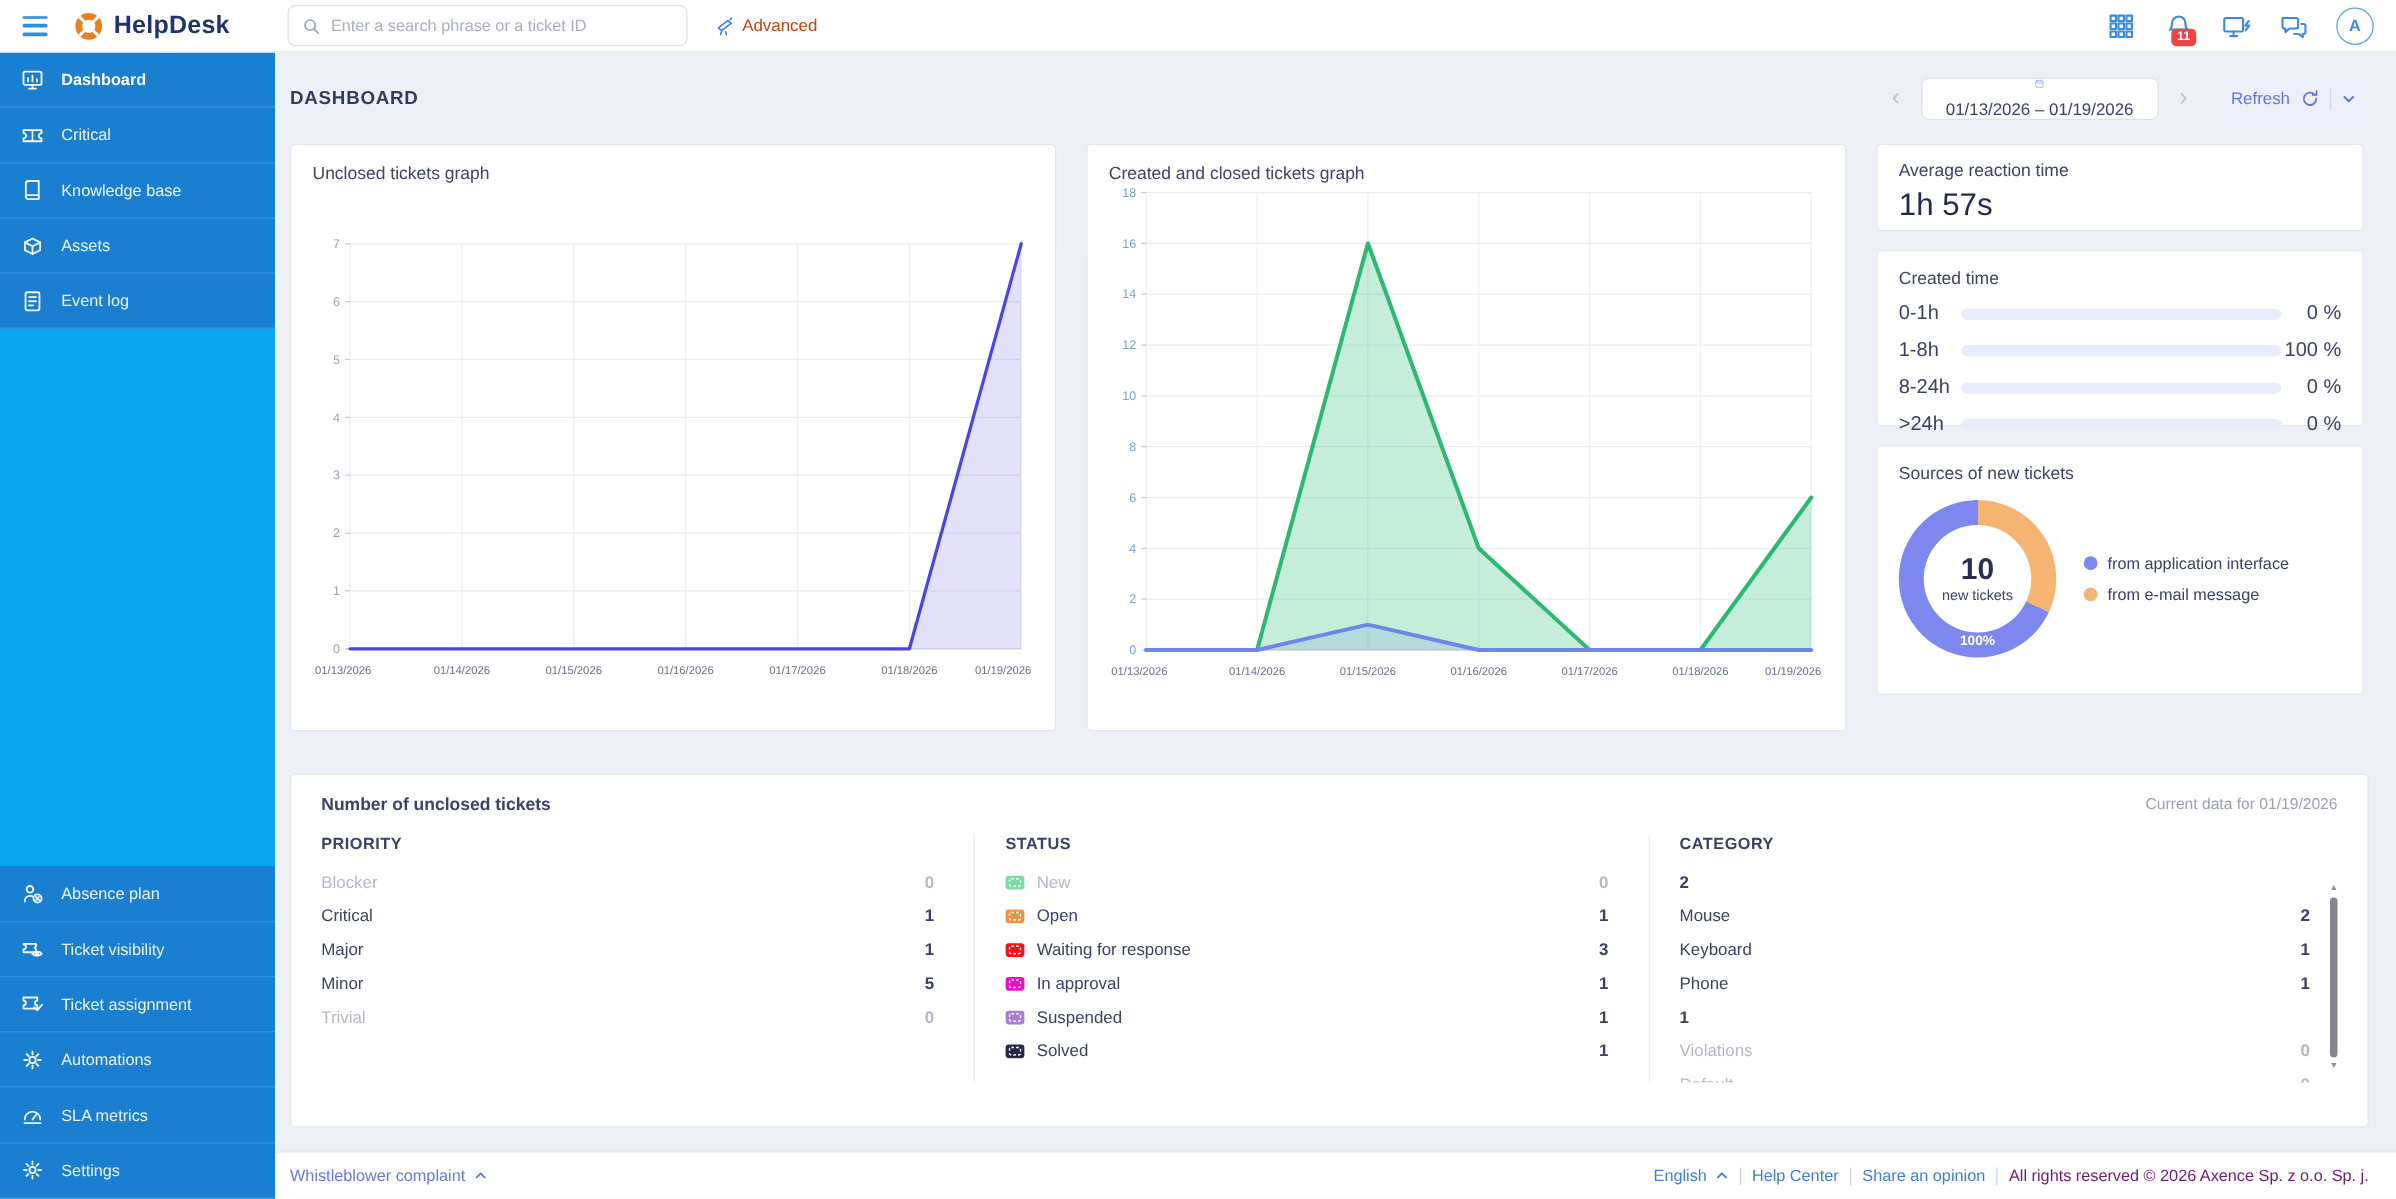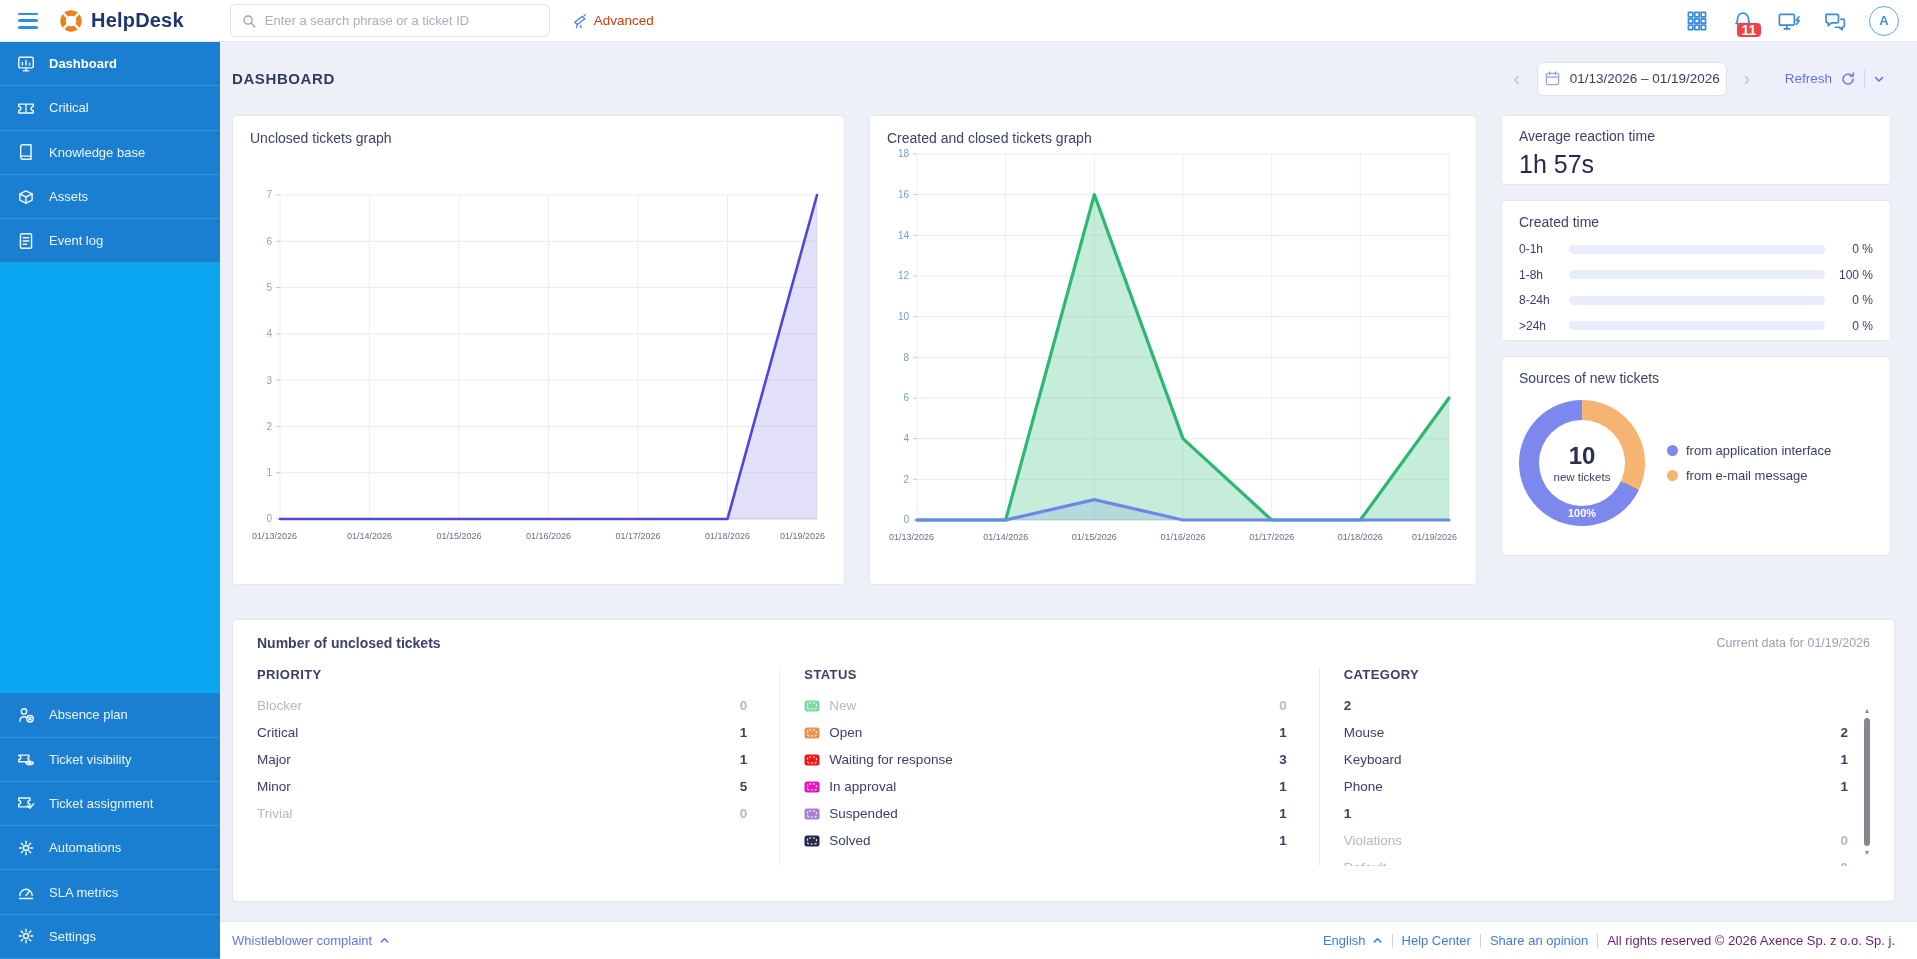--- a/index.html
+++ b/index.html
@@ -12,58 +12,58 @@
   .hamburger span { display:block; height:2.6px; background:#2a8fe2; border-radius:2px; }
   .logo-wrap { display:flex; align-items:center; margin-left:18px; }
   .logo-mark { width:24px; height:24px; }
   .logo-text { font-size:20px; font-weight:bold; color:#20356e; margin-left:8px; letter-spacing:0.2px; }
   .search-box { margin-left:46px; width:320px; height:33px; border:1px solid #dde1ea; border-radius:6px; display:flex; align-items:center; padding:0 10px; background:#fff; }
   .search-box input { border:none; outline:none; flex:1; font-size:13px; font-family:inherit; color:#3a4066; margin-left:8px; }
   .search-box input::placeholder { color:#a8aebf; }
   .advanced { display:flex; align-items:center; margin-left:22px; color:#c2410c; font-size:13.5px; cursor:pointer; gap:6px; }
   .top-icons { margin-left:auto; display:flex; align-items:center; gap:22px; margin-right:18px; }
   .tico { position:relative; width:24px; height:24px; display:flex; align-items:center; justify-content:center; cursor:pointer; }
-  .badge { position:absolute; bottom:-4px; left:6px; background:#ef4444; color:#fff; font-size:14px; font-weight:bold; border-radius:4px; padding:1px 4.5px; line-height:12px; }
+  .badge { position:absolute; bottom:-4px; left:6px; background:#ef4444; color:#fff; font-size:10px; font-weight:bold; border-radius:4px; padding:1px 4.5px; line-height:12px; }
   .avatar { width:30px; height:30px; border:1.6px solid #5aa7e8; border-radius:50%; color:#3c8fdc; font-size:13px; font-weight:bold; display:flex; align-items:center; justify-content:center; cursor:pointer; }
 
   
   .sidebar { position:absolute; top:42px; left:0; bottom:0; width:220px; background:#0ba6f2; overflow:hidden; }
   .side-group-bottom { position:absolute; bottom:0; left:0; right:0; }
   .side-item { height:44.3px; background:#1a7ed1; border-bottom:1px solid #3596e0; display:flex; align-items:center; padding:0 16px; cursor:pointer; }
   .side-item .s-ico { width:20px; height:20px; flex:0 0 20px; opacity:.95; }
   .side-item .s-label { color:#fff; font-size:13px; margin-left:13px; opacity:.92; }
   .side-item.active .s-label { opacity:1; font-weight:bold; }
 
   
   .main { position:absolute; left:220px; top:42px; right:0; bottom:38px; padding:0 22px 0 12px; overflow:hidden; }
   .page-head { height:73px; display:flex; align-items:center; }
   .page-title { font-size:15px; font-weight:bold; color:#333b5e; letter-spacing:.6px; }
   .head-controls { margin-left:auto; display:flex; align-items:center; gap:10px; }
   .nav-chev { color:#bcc3d4; font-size:20px; width:20px; text-align:center; cursor:pointer; user-select:none; }
-  .date-box { width:190px; height:34px; background:#fff; border:1px solid #dde1ea; border-radius:6px; display:flex; align-items:center; justify-content:center; gap:9px; font-size:13.5px; color:#3a4066; cursor:pointer; }
+  .date-box { width:190px; height:34px; background:#fff; border:1px solid #dde1ea; border-radius:6px; display:flex; align-items:center; justify-content:center; gap:9px; font-size:13.5px; color:#3a4066; cursor:pointer;flex-direction:column; }
   .refresh-group { display:flex; align-items:center; background:#edeffb; border-radius:5px; height:34px; padding:0 10px; margin-left:8px;text-align:center; }
   .refresh-label { color:#6273e6; font-size:13.5px; margin-right:8px; cursor:pointer; }
   .refresh-divider { width:1px; height:18px; background:#d2d7f0; margin:0 8px; }
   .chev-down { width:12px; height:12px; cursor:pointer; }
 
   .row1 { display:flex; gap:24px; }
   .card { background:#fff; border:1px solid #e3e6ef; border-radius:4px; }
   .card-title { font-size:14px; font-weight:normal; color:#3c4268; }
   .chart-card { width:613px; height:470px; padding:14px 17px; }
   .chart-card.c2 { width:608px; }
   .chart-svg { display:block; width:100%; }
   #chart-unclosed { margin-top:43px; }
   #chart-created { margin-top:2px; }
 
   .right-col { width:390px; display:flex; flex-direction:column; gap:15px; }
   .avg-card { height:70px; padding:12px 17px; }
   .avg-value { font-size:25px; color:#23284f; margin-top:6px; font-weight:500; }
   .resp-card { height:141px; padding:13px 17px; }
   .resp-rows { margin-top:12px; display:flex; flex-direction:column; gap:11.5px; }
-  .resp-row { display:flex; align-items:center; font-size:12px; color:#3a4066; }
+  .resp-row { display:flex; align-items:center; font-size:16px; color:#3a4066; }
   .resp-row .r-label { width:50px; }
   .resp-row .r-track { flex:1; height:9px; background:#e9ecfb; border-radius:4.5px; overflow:hidden; }
   .resp-row .r-fill { height:100%; background:#6374e9; border-radius:4.5px; }
   .resp-row .r-pct { width:48px; text-align:right; }
   .src-card { height:200px; padding:13px 17px; }
   .src-body { display:flex; align-items:center; margin-top:14px; }
   .donut { position:relative; width:126px; height:126px; border-radius:50%; flex:0 0 126px; }
   .donut-hole { position:absolute; left:20px; top:20px; width:86px; height:86px; background:#fff; border-radius:50%; display:flex; flex-direction:column; align-items:center; justify-content:center; }
   .donut-num { font-size:24px; font-weight:bold; color:#2a2e52; line-height:24px; }
   .donut-sub { font-size:11.5px; color:#3a4066; margin-top:3px; }

